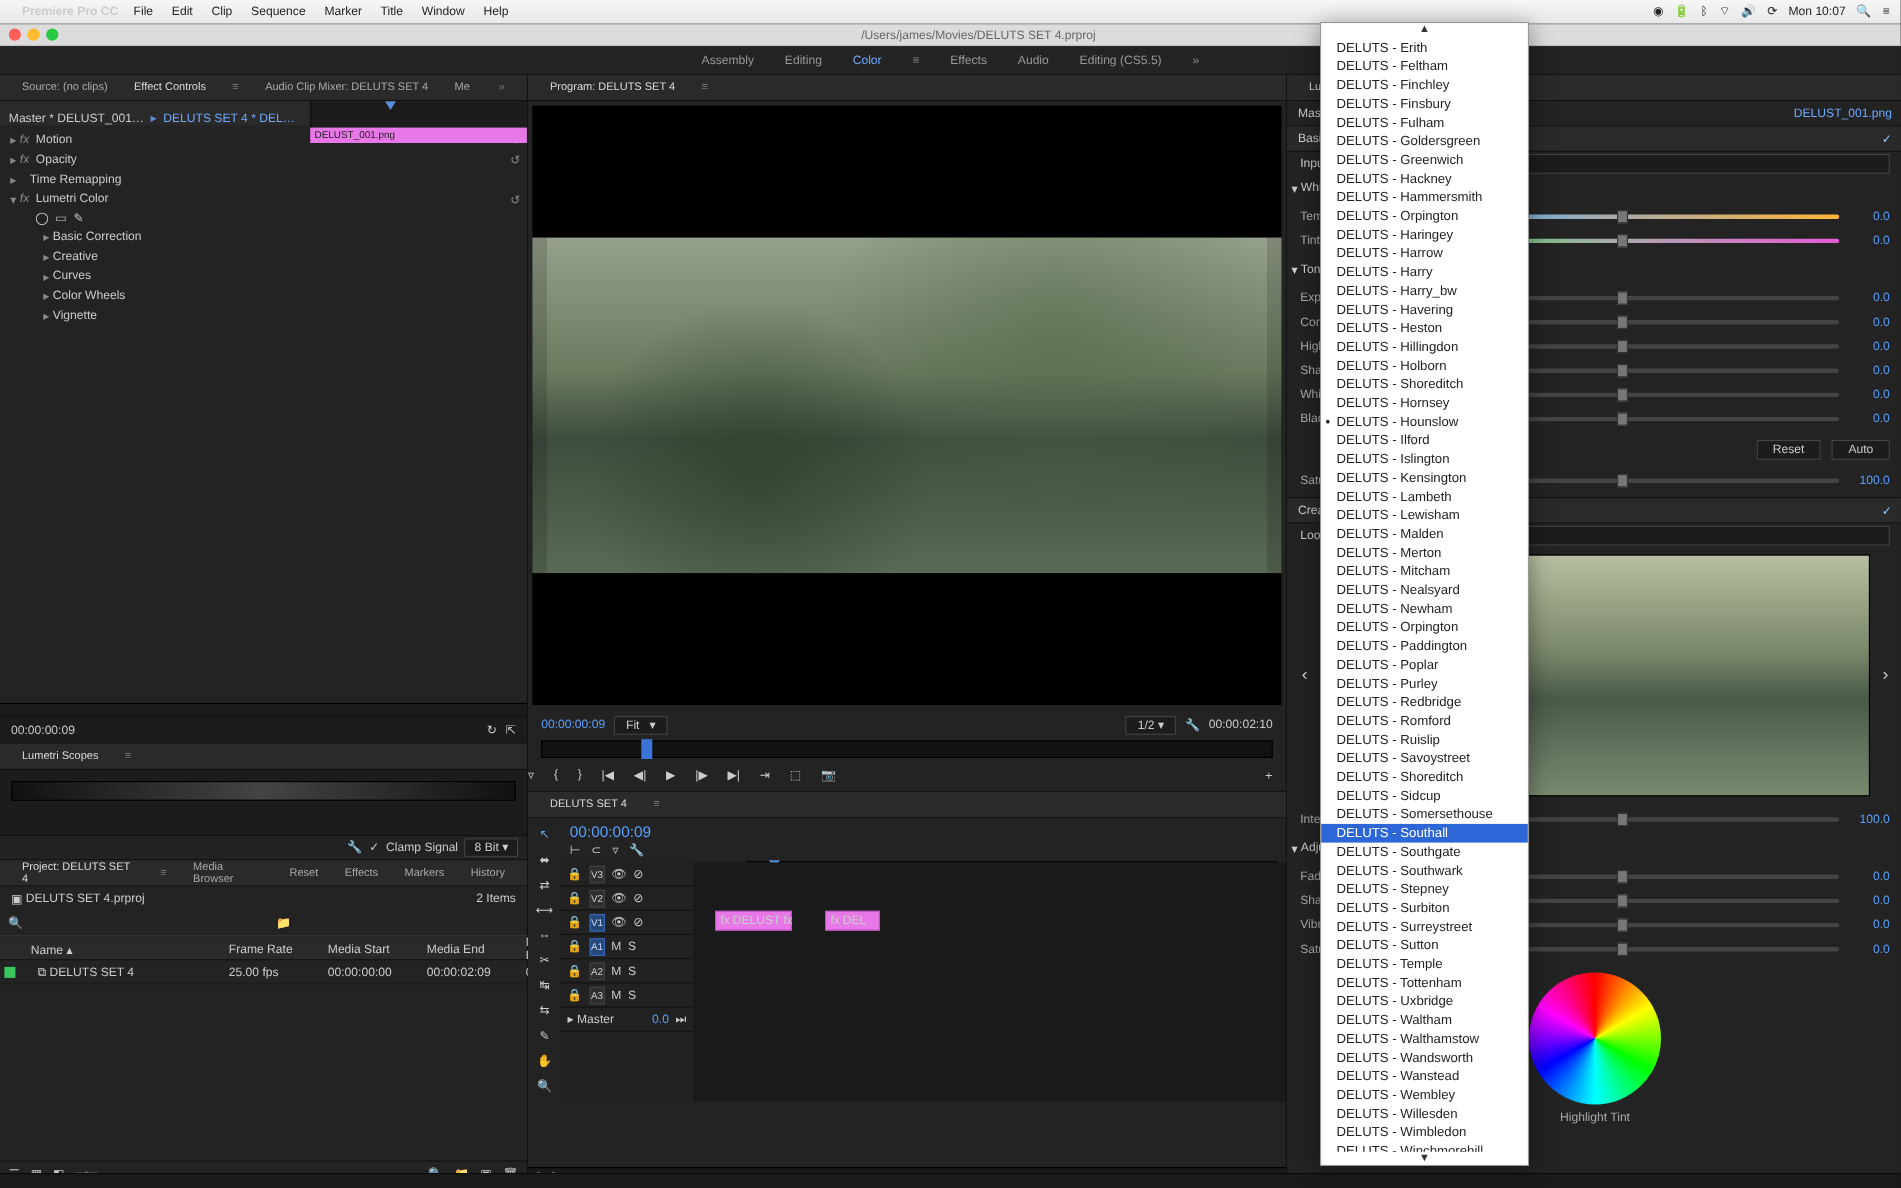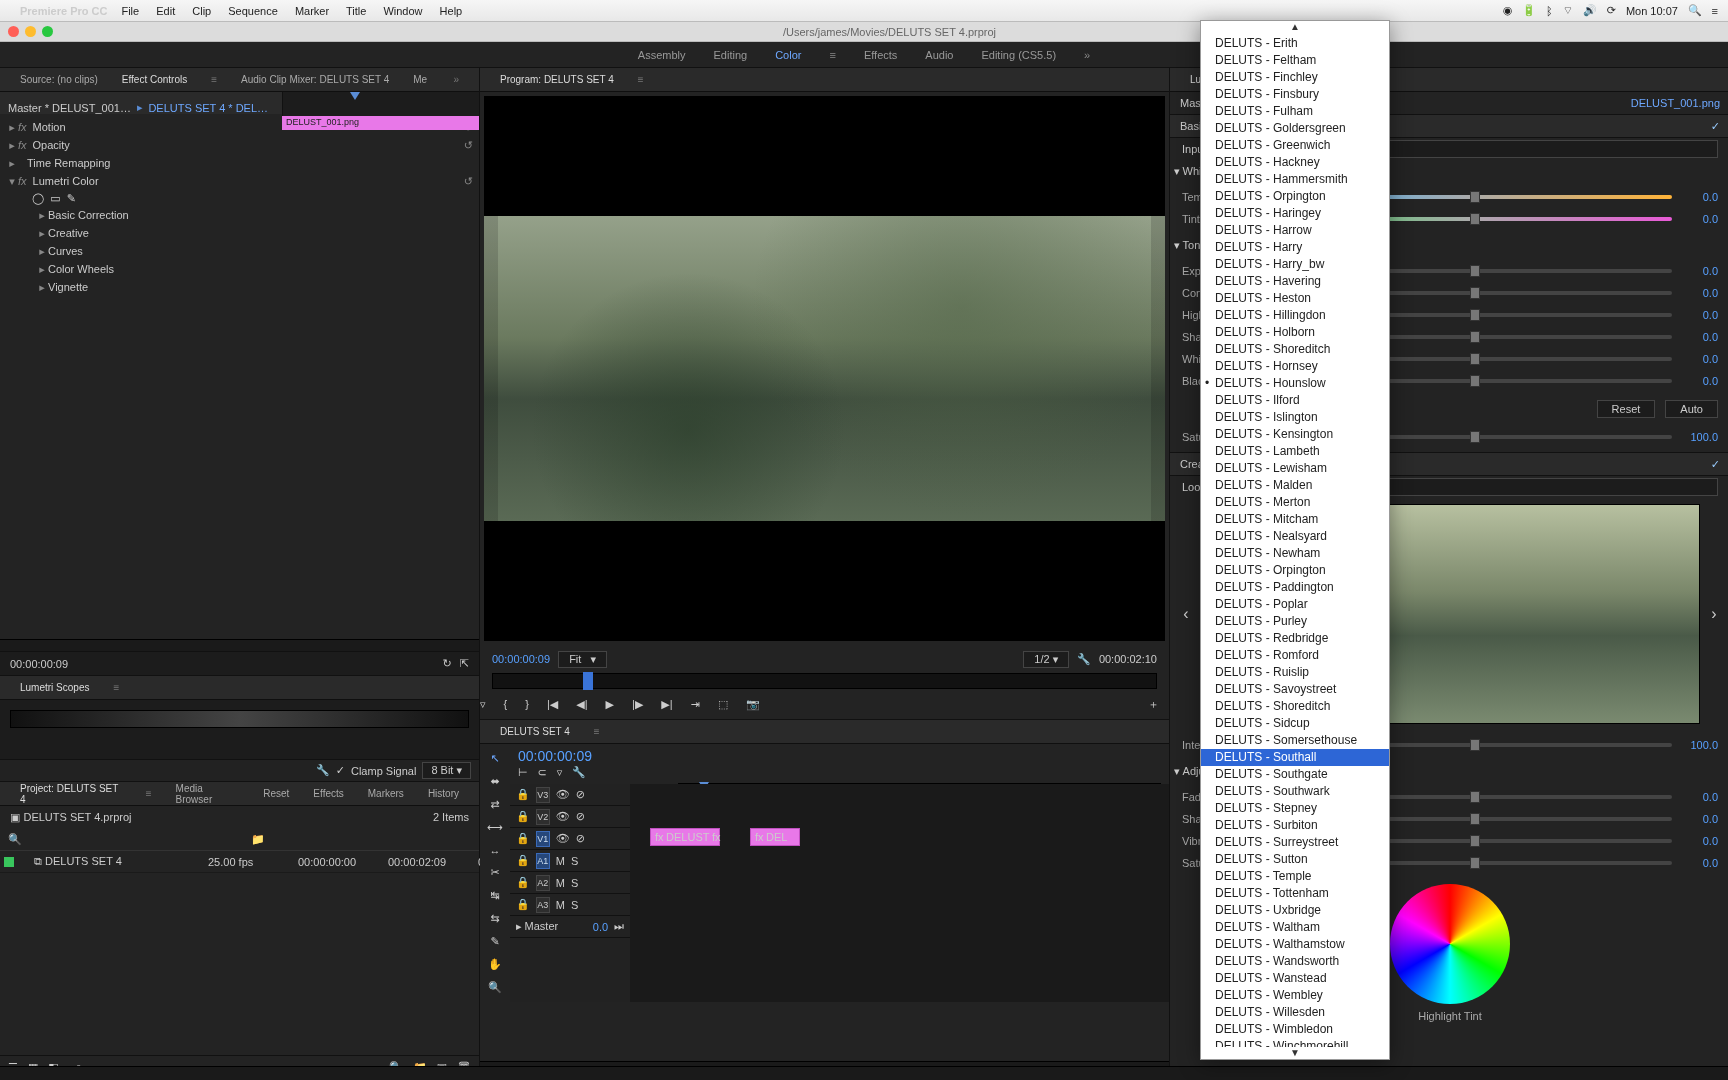--- a/index.html
+++ b/index.html
@@ -309,20 +309,28 @@
     <div class="proj-top">
       <span>▣</span>&nbsp;
       <span>DELUTS SET 4.prproj</span>
       <span class="count">2 Items</span>
     </div>
     <div class="proj-search">
       <span class="mag">🔍</span>
       <span class="folder">📁</span>
     </div>
     <div class="proj-table">
+      <div class="proj-head">
+        <span></span>
+        <span><span>Name</span> ▴</span>
+        <span>Frame Rate</span>
+        <span>Media Start</span>
+        <span>Media End</span>
+        <span>Media Duration</span>
+      </div>
       <div class="proj-row">
         <span class="chip green"></span>
         <span>&nbsp;&nbsp;⧉ <span>DELUTS SET 4</span></span>
         <span>25.00 fps</span>
         <span>00:00:00:00</span>
         <span>00:00:02:09</span>
         <span>00:00:02:10</span>
       </div>
     </div>
     <div class="proj-foot">

